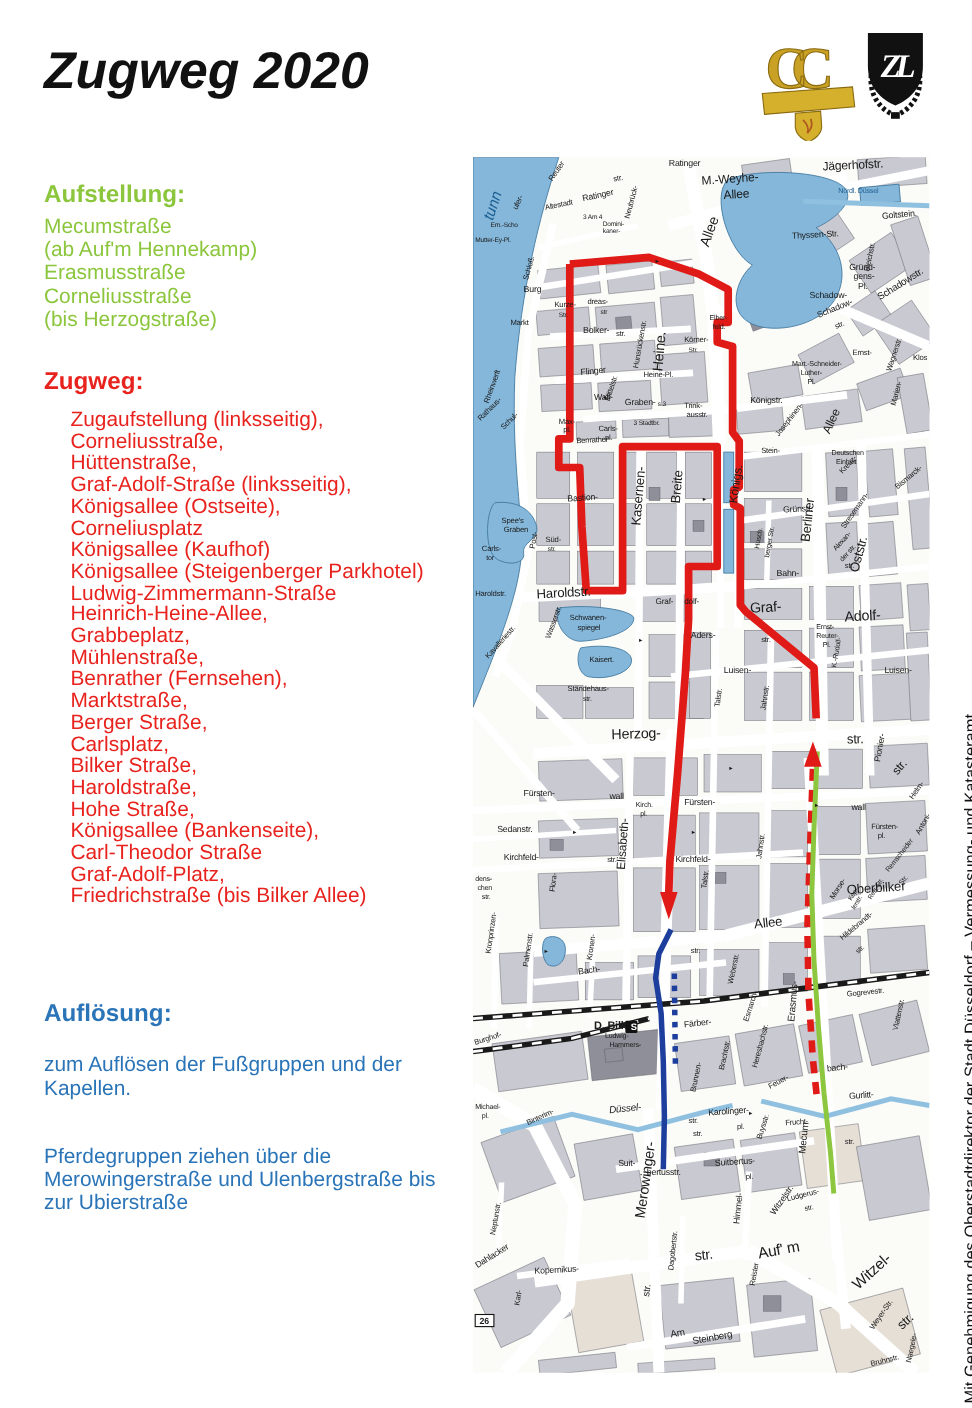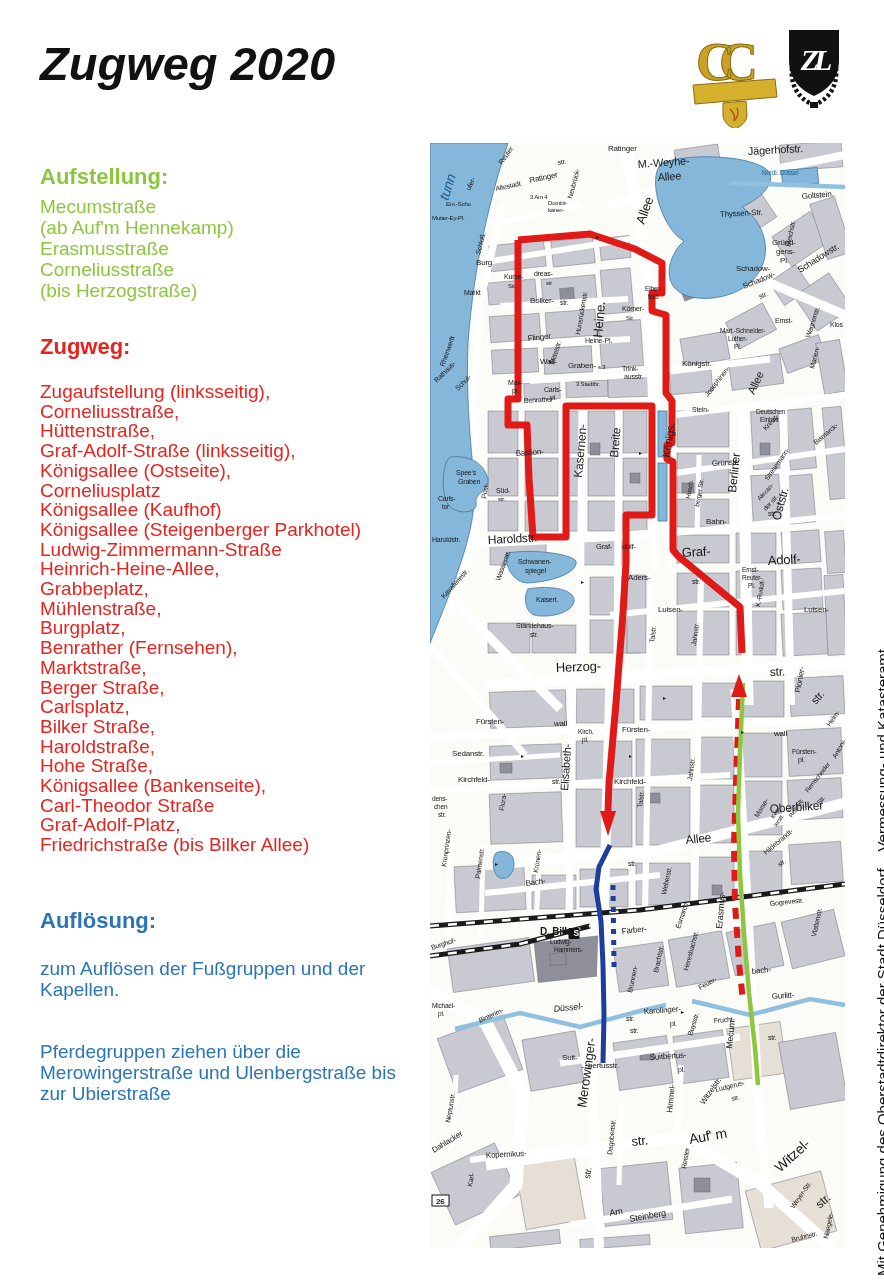--- a/index.html
+++ b/index.html
@@ -6,21 +6,21 @@
   body{
     width:884px;height:1280px;position:relative;background:#ffffff;
     font-family:"Liberation Sans",sans-serif;color:#1a1a1a;overflow:hidden;
   }
   #title{position:absolute;left:40px;top:36px;font-size:47px;font-weight:bold;font-style:italic;letter-spacing:0px;color:#111;}
   .heading{position:absolute;left:40px;font-size:22px;font-weight:bold;}
   .textblock{position:absolute;left:40px;font-size:19px;}
   #aufstellung-head{top:150px;margin-top:14px;}
   #aufstellung-list{top:196px;line-height:21px;}
   #zugweg-head{top:334px;}
-  #zugweg-list{top:382px;line-height:19.7px;}
+  #zugweg-list{top:372px;line-height:19.7px;margin-left:24px;}
   #aufloesung-head{top:908px;}
   #aufloesung-p1{top:958px;line-height:21px;}
   #aufloesung-p2{top:1041px;line-height:21px;}
   #map{position:absolute;left:430px;top:143px;width:415px;height:1105px;}
   #attribution{
     position:absolute;left:874px;top:1276px;transform:rotate(-90deg);transform-origin:0 0;
     font-size:15px;white-space:nowrap;color:#111;
   }
   #cc-logo{position:absolute;left:690px;top:28px;}
   #zl-logo{position:absolute;left:783px;top:26px;}
@@ -68,21 +68,20 @@
     <div>Hüttenstraße,</div>
     <div>Graf-Adolf-Straße (linksseitig),</div>
     <div>Königsallee (Ostseite),</div>
     <div>Corneliusplatz</div>
     <div>Königsallee (Kaufhof)</div>
     <div>Königsallee (Steigenberger Parkhotel)</div>
     <div>Ludwig-Zimmermann-Straße</div>
     <div>Heinrich-Heine-Allee,</div>
     <div>Grabbeplatz,</div>
     <div>Mühlenstraße,</div>
-    <div>Burgplatz,</div>
     <div>Benrather (Fernsehen),</div>
     <div>Marktstraße,</div>
     <div>Berger Straße,</div>
     <div>Carlsplatz,</div>
     <div>Bilker Straße,</div>
     <div>Haroldstraße,</div>
     <div>Hohe Straße,</div>
     <div>Königsallee (Bankenseite),</div>
     <div>Carl-Theodor Straße</div>
     <div>Graf-Adolf-Platz,</div>

